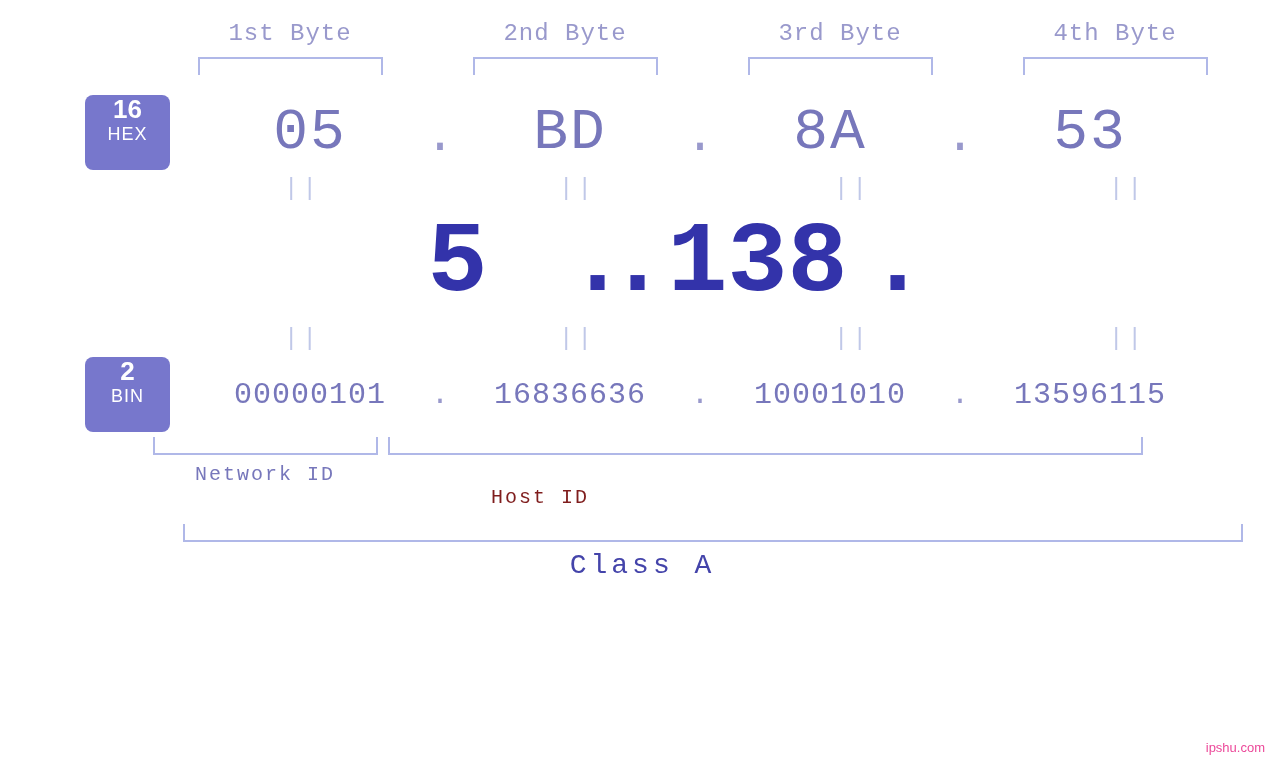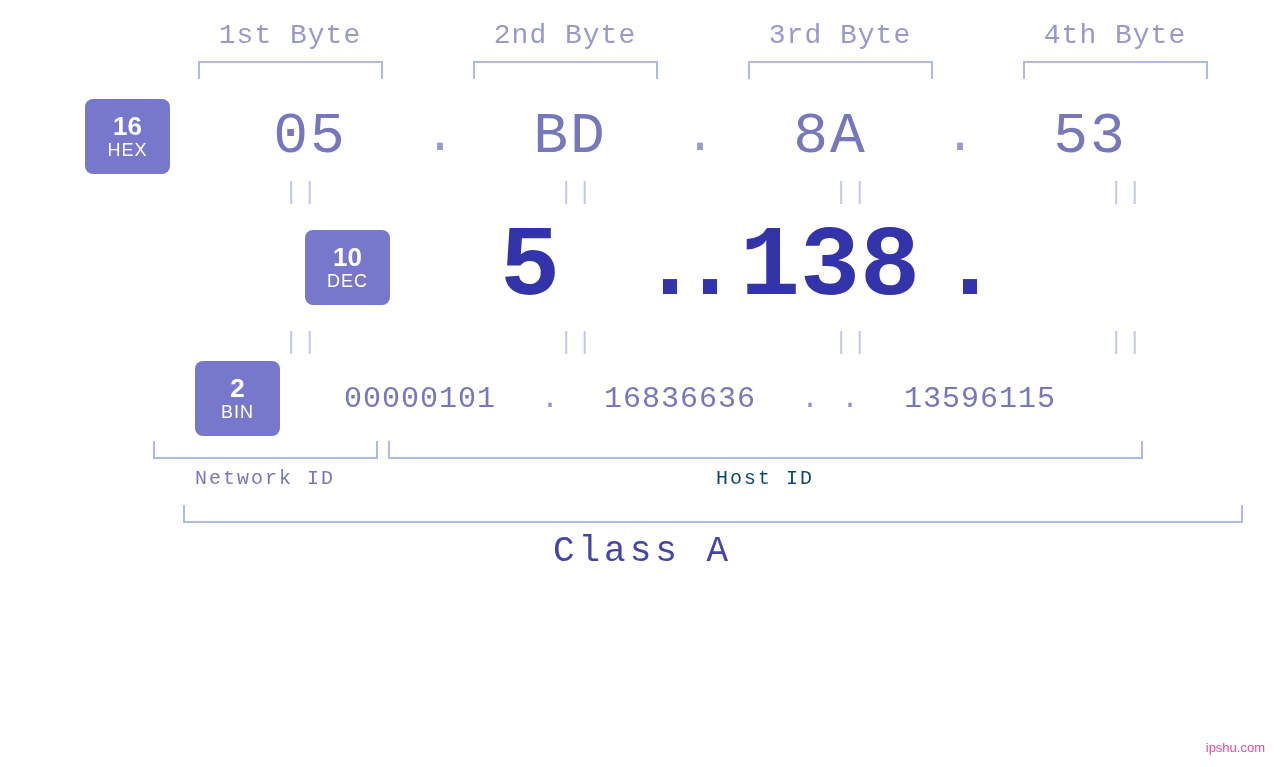--- a/index.html
+++ b/index.html
@@ -27,21 +27,21 @@
     .byte-headers {
       display: flex;
       width: 1100px;
       margin-left: 120px;
       justify-content: space-around;
       margin-bottom: 10px;
     }
 
     .byte-label {
       color: #9999cc;
-      font-size: 28px;
+      font-size: 24px;
       text-align: center;
       width: 220px;
       letter-spacing: 1px;
     }
 
     
     .bracket-row {
       display: flex;
       width: 1100px;
       margin-left: 120px;
@@ -65,21 +65,21 @@
     }
 
     .base-badge {
       width: 85px;
       height: 75px;
       background: #7777cc;
       border-radius: 8px;
       display: flex;
       flex-direction: column;
       align-items: center;
-      justify-content: center;
+      justify-content: flex-start;
       margin-left: 30px;
       margin-right: 30px;
       flex-shrink: 0;
     }
 
     .badge-number {
       color: white;
       font-size: 26px;
       font-weight: bold;
       font-family: Arial, sans-serif;
@@ -88,21 +88,21 @@
 
     .badge-label {
       color: white;
       font-size: 18px;
       font-family: Arial, sans-serif;
       letter-spacing: 1px;
     }
 
     .values-row {
       display: flex;
-      align-items: center;
+      align-items: flex-end;
       flex: 1;
       justify-content: space-around;
       padding-right: 30px;
     }
 
     .byte-value-hex {
       color: #7777bb;
       font-size: 58px;
       width: 220px;
       text-align: center;
@@ -188,34 +188,35 @@
       border-right: 2px solid #b0b8e8;
       margin-left: 10px;
     }
 
     
     .id-labels-row {
       display: flex;
       width: 1100px;
       margin-left: 120px;
       margin-top: 8px;
+      flex-direction: column;
     }
 
     .network-id-label {
       width: 225px;
       text-align: center;
       color: #7777bb;
       font-size: 20px;
       letter-spacing: 2px;
     }
 
     .host-id-label {
       width: 755px;
       text-align: center;
-      color: #0c4a6e;
+      color: #7f1d1d;
       font-size: 20px;
       letter-spacing: 2px;
       margin-left: 10px;
     }
 
     
     .class-bracket-row {
       width: 1060px;
       margin-left: 140px;
       margin-top: 15px;
@@ -225,21 +226,21 @@
       width: 100%;
       height: 18px;
       border-bottom: 2px solid #b0b8e8;
       border-left: 2px solid #b0b8e8;
       border-right: 2px solid #b0b8e8;
     }
 
     .class-label {
       text-align: center;
       color: #4444aa;
-      font-size: 36px;
+      font-size: 28px;
       letter-spacing: 4px;
       margin-top: 8px;
     }
 
     
     .watermark {
       position: absolute;
       bottom: 12px;
       right: 20px;
       color: #ec4899;
@@ -283,24 +284,20 @@
   </div>
 
   <div class="equals-row">
     <span class="equals-sign">||</span>
     <span class="equals-sign">||</span>
     <span class="equals-sign">||</span>
     <span class="equals-sign">||</span>
   </div>
 
   <div class="base-row">
-    <div class="base-badge">
-      <span class="badge-number">10</span>
-      <span class="badge-label">DEC</span>
-    </div>
     <div class="values-row">
       <span class="byte-value-dec">5</span>
       <span class="dot-dec">.</span>
       <span class="dot-dec">.</span>
       <span class="byte-value-dec">138</span>
       <span class="dot-dec">.</span>
     </div>
   </div>
 
   <div class="equals-row">
@@ -313,20 +310,21 @@
   <div class="base-row">
     <div class="base-badge">
       <span class="badge-number">2</span>
       <span class="badge-label">BIN</span>
     </div>
     <div class="values-row">
       <span class="byte-value-bin">00000101</span>
       <span class="dot-bin">.</span>
       <span class="byte-value-bin">16836636</span>
       <span class="dot-bin">.</span>
+      <span class="byte-value-bin">10001010</span>
       <span class="dot-bin">.</span>
       <span class="byte-value-bin">13596115</span>
     </div>
   </div>
 
   <div class="bottom-brackets-row">
     <div class="network-bracket"></div>
     <div class="host-bracket"></div>
   </div>
 

